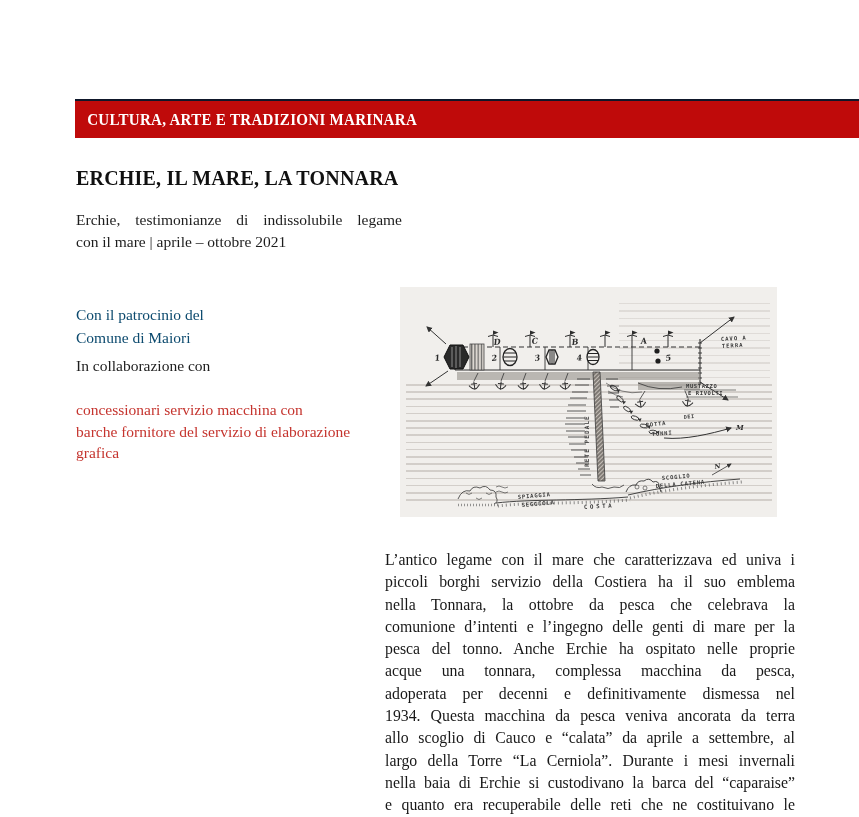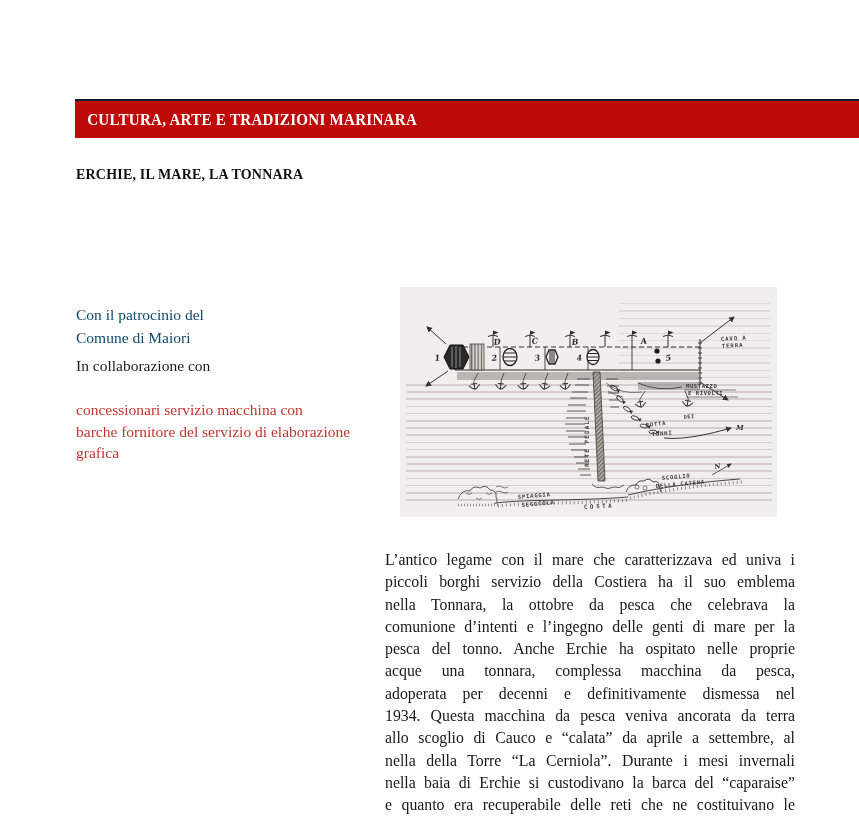--- a/index.html
+++ b/index.html
@@ -17,21 +17,21 @@
     display:flex;align-items:center;
   }
   .banner-text{
     color:#ffffff;font-weight:bold;font-size:16px;letter-spacing:.3px;
     padding-left:13px;transform:scaleX(.94);transform-origin:left center;
     font-family:"Liberation Serif", serif;white-space:nowrap;
   }
 
   .doc-title{
     position:absolute;left:76px;top:167px;
-    font-size:14px;font-weight:bold;color:#101010;letter-spacing:.2px;
+    font-size:20px;font-weight:bold;color:#101010;letter-spacing:.2px;
   }
 
   .subtitle{position:absolute;left:76px;top:209px;width:326px;
     font-size:15.5px;line-height:21.5px;color:#1d1d1d;}
   .subtitle .line{text-align:justify;text-align-last:justify;}
   .subtitle .line:last-child{text-align:justify;text-align-last:left;}
 
   .credits{position:absolute;left:76px;top:303px;width:336px;
     font-size:15.5px;line-height:23px;color:#0c4a6e;}
   .collab{position:absolute;left:76px;top:357px;font-size:15.5px;color:#1d1d1d;text-align:right;}
@@ -70,20 +70,24 @@
 <body>
 
 <div class="page">
 
   <div class="banner">
     <div class="banner-text">CULTURA, ARTE E TRADIZIONI MARINARA</div>
   </div>
 
   <div class="doc-title">ERCHIE, IL MARE, LA TONNARA</div>
 
+  <div class="subtitle">
+      <div class="line">Erchie, testimonianze di indissolubile legame</div>
+      <div class="line">con il mare | aprile – ottobre 2021</div>
+    </div>
 
   <div class="credits">
       <div class="line">Con il patrocinio del</div>
       <div class="line">Comune di Maiori</div>
     </div>
 
   <div class="collab">In collaborazione con</div>
 
   <div class="partners">
       <div class="line">concessionari servizio macchina con</div>
@@ -263,18 +267,18 @@
   <div class="body-text">
       <div class="line">L’antico legame con il mare che caratterizzava ed univa i</div>
       <div class="line">piccoli borghi servizio della Costiera ha il suo emblema</div>
       <div class="line">nella Tonnara, la ottobre da pesca che celebrava la</div>
       <div class="line">comunione d’intenti e l’ingegno delle genti di mare per la</div>
       <div class="line">pesca del tonno. Anche Erchie ha ospitato nelle proprie</div>
       <div class="line">acque una tonnara, complessa macchina da pesca,</div>
       <div class="line">adoperata per decenni e definitivamente dismessa nel</div>
       <div class="line">1934. Questa macchina da pesca veniva ancorata da terra</div>
       <div class="line">allo scoglio di Cauco e “calata” da aprile a settembre, al</div>
-      <div class="line">nella della Torre “La Cerniola”. Durante i mesi invernali</div>
+      <div class="line">largo della Torre “La Cerniola”. Durante i mesi invernali</div>
       <div class="line">nella baia di Erchie si custodivano la barca del “caparaise”</div>
       <div class="line">e quanto era recuperabile delle reti che ne costituivano le</div>
     </div>
 
 </div>
 
 </body></html>

